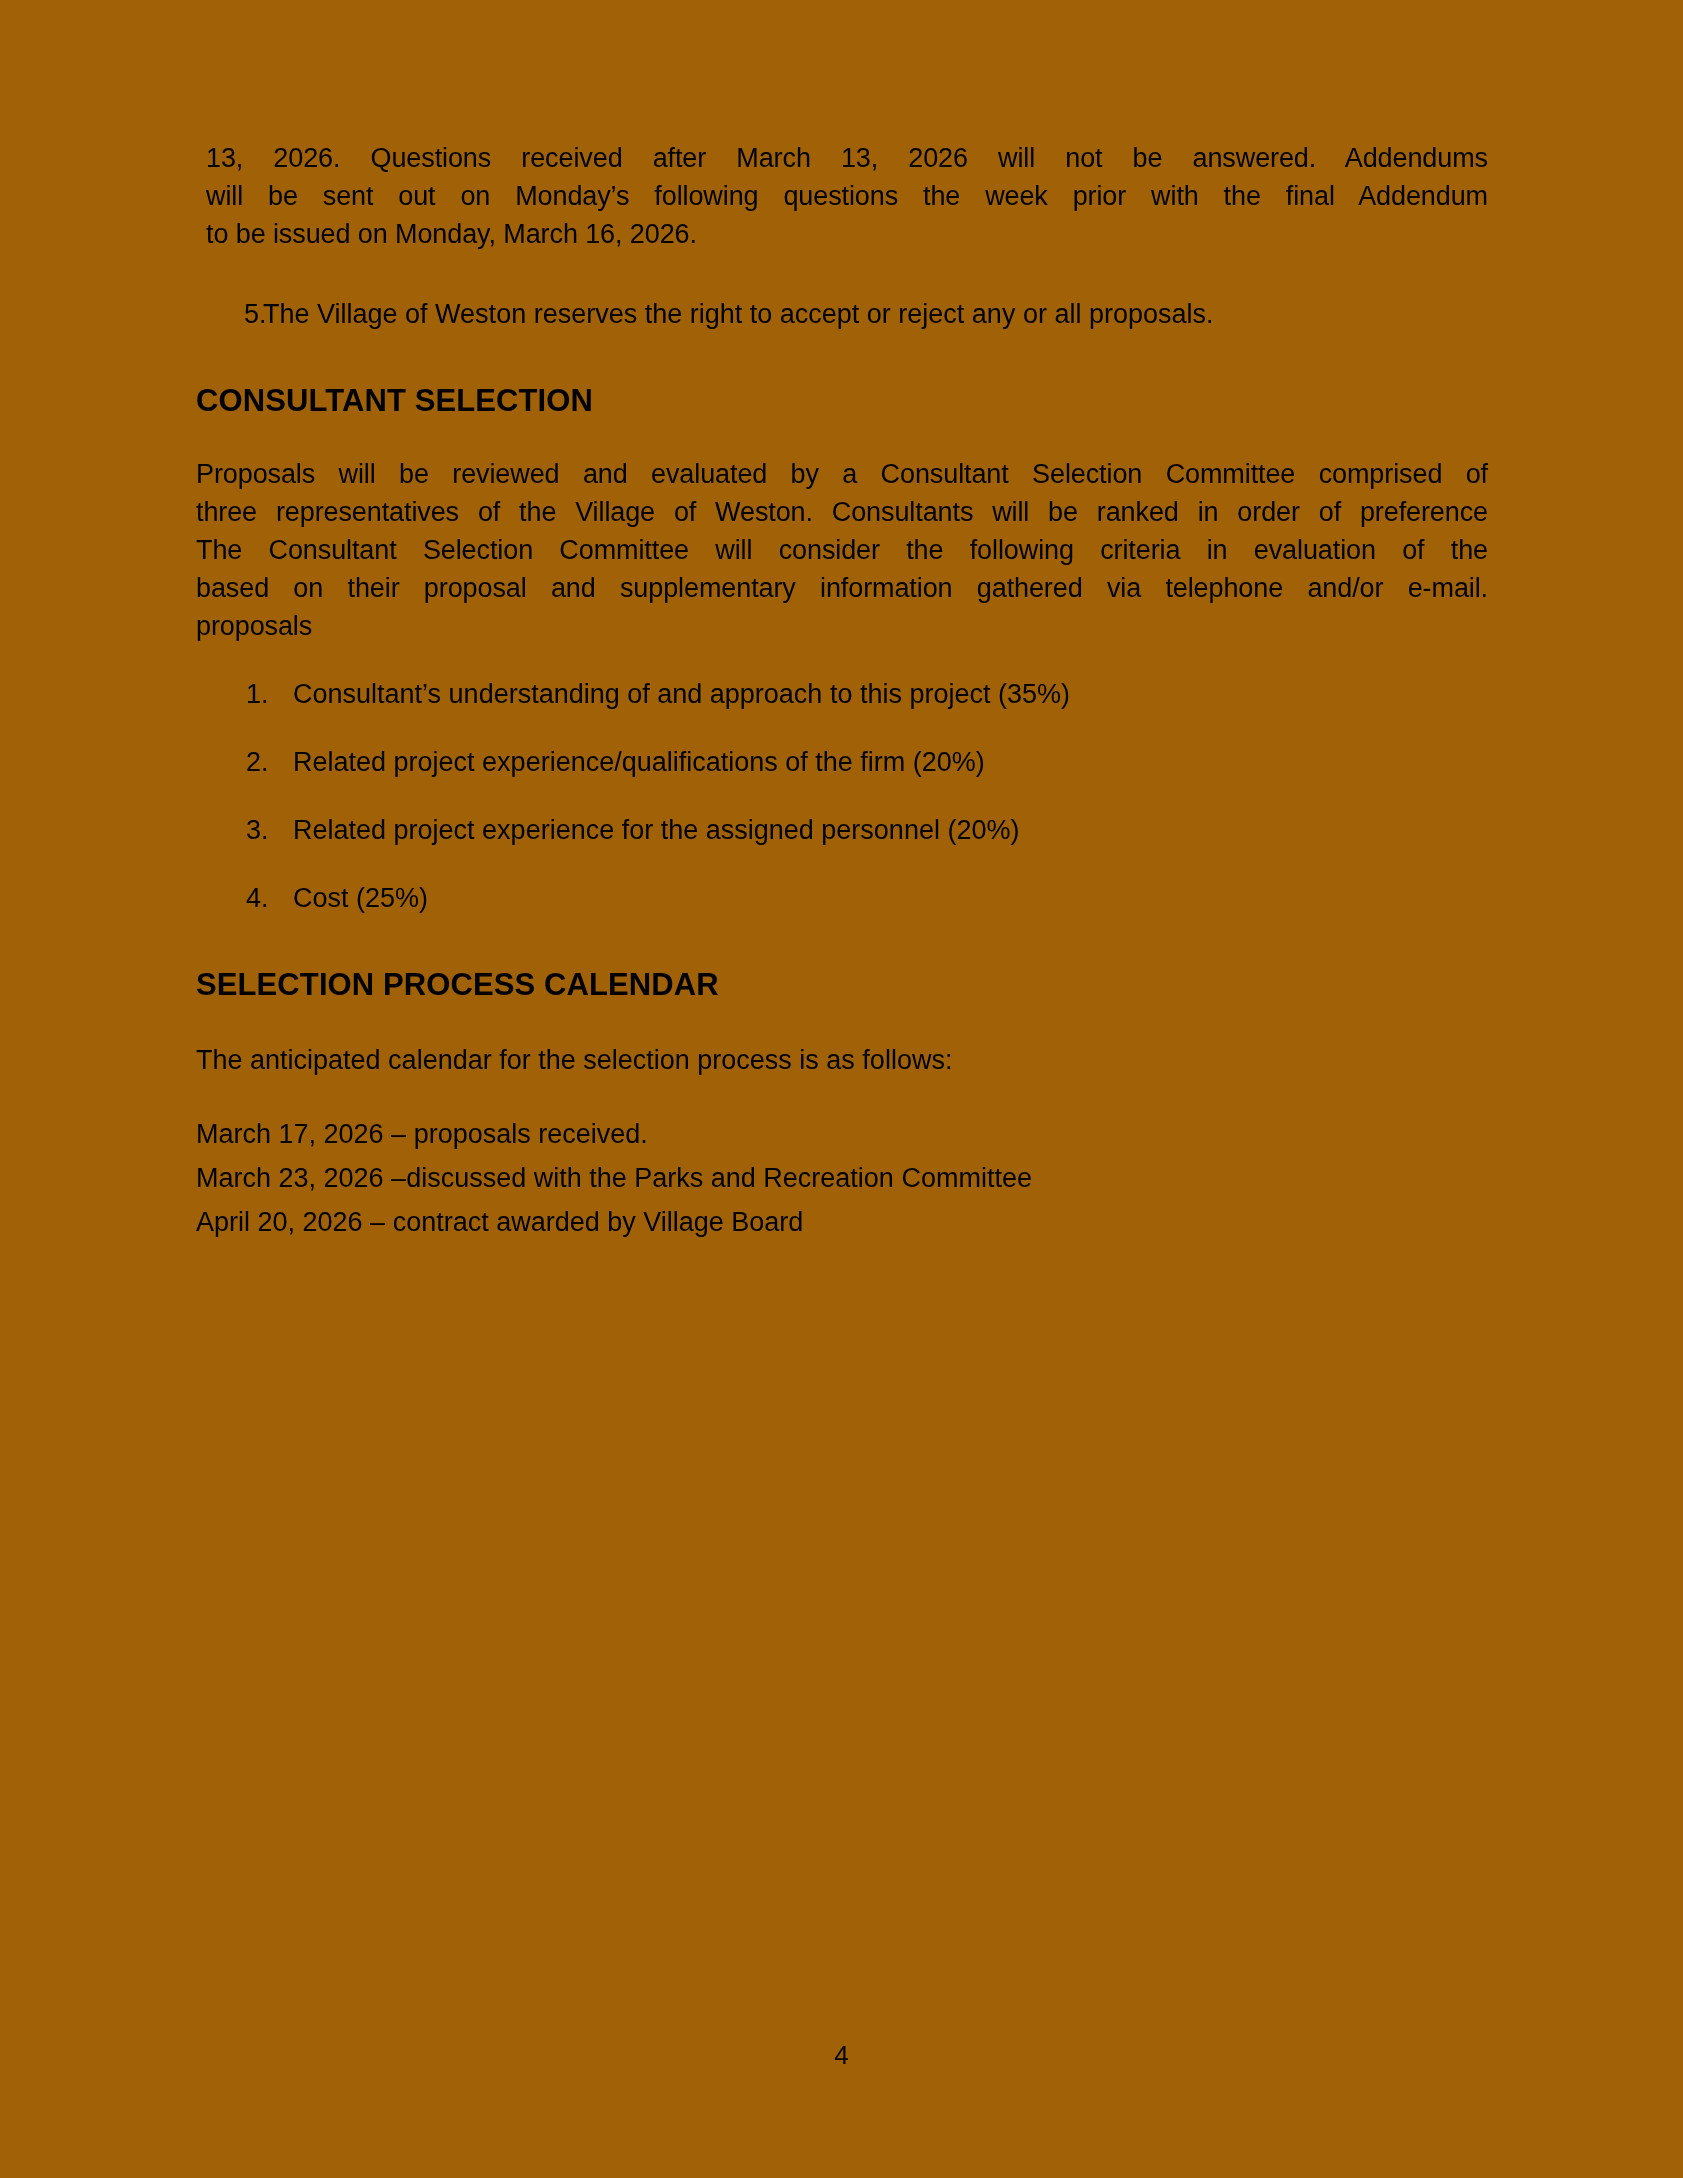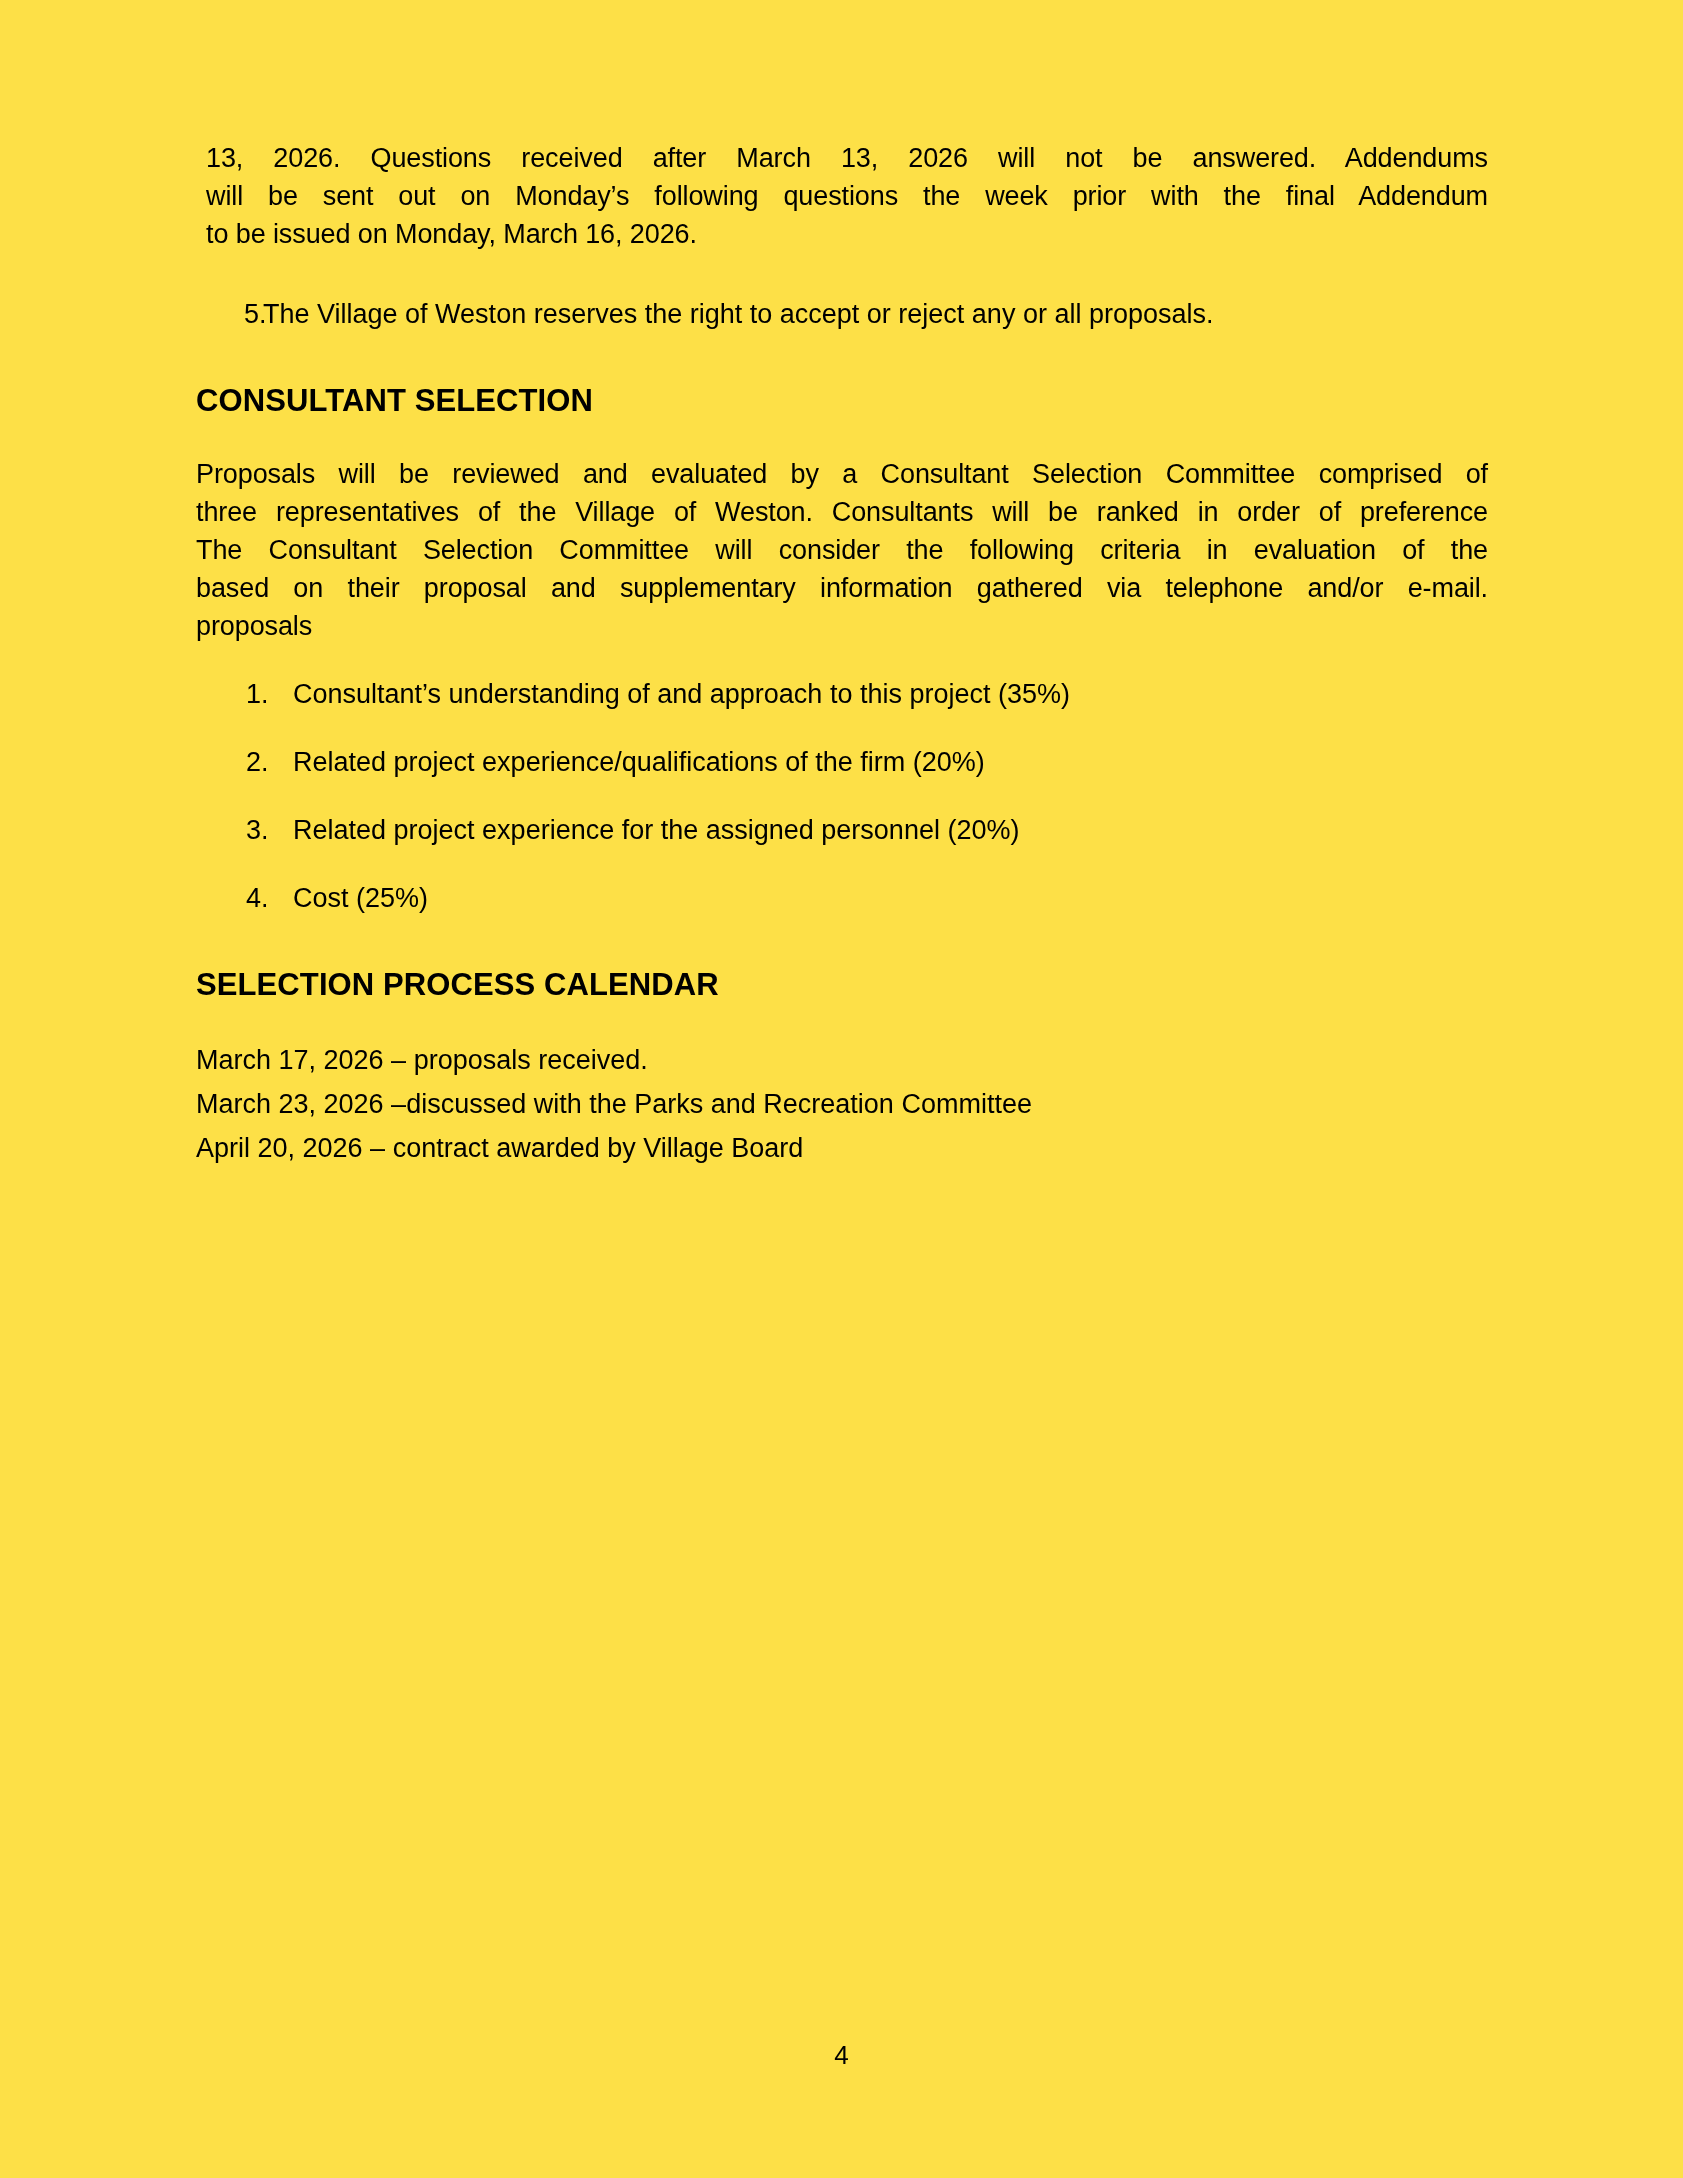--- a/index.html
+++ b/index.html
@@ -8,21 +8,21 @@
     background: #ffffff;
   }
   body {
     font-family: "Liberation Sans", sans-serif;
     color: #000000;
   }
   .page {
     position: relative;
     width: 1683px;
     height: 2178px;
-    background: #fde047;
+    background: #a16207;
     margin: 0 auto;
     overflow: hidden;
   }
   .content {
     position: absolute;
     left: 196px;
     top: 139px;
     width: 1292px;
   }
   
@@ -168,20 +168,21 @@
         <span>Related project experience for the assigned personnel (20%)</span>
       </li>
       <li>
         <span class="marker">4.</span>
         <span>Cost (25%)</span>
       </li>
     </ol>
 
     <h2 class="section-heading">SELECTION PROCESS CALENDAR</h2>
 
+    <p class="plain-para">The anticipated calendar for the selection process is as follows:</p>
 
     <div class="calendar-lines">
       <div class="cal-line">March 17, 2026 – proposals received.</div>
       <div class="cal-line">March 23, 2026 –discussed with the Parks and Recreation Committee</div>
       <div class="cal-line">April 20, 2026 – contract awarded by Village Board</div>
     </div>
 
   </div>
 
   <div class="page-number">4</div>

